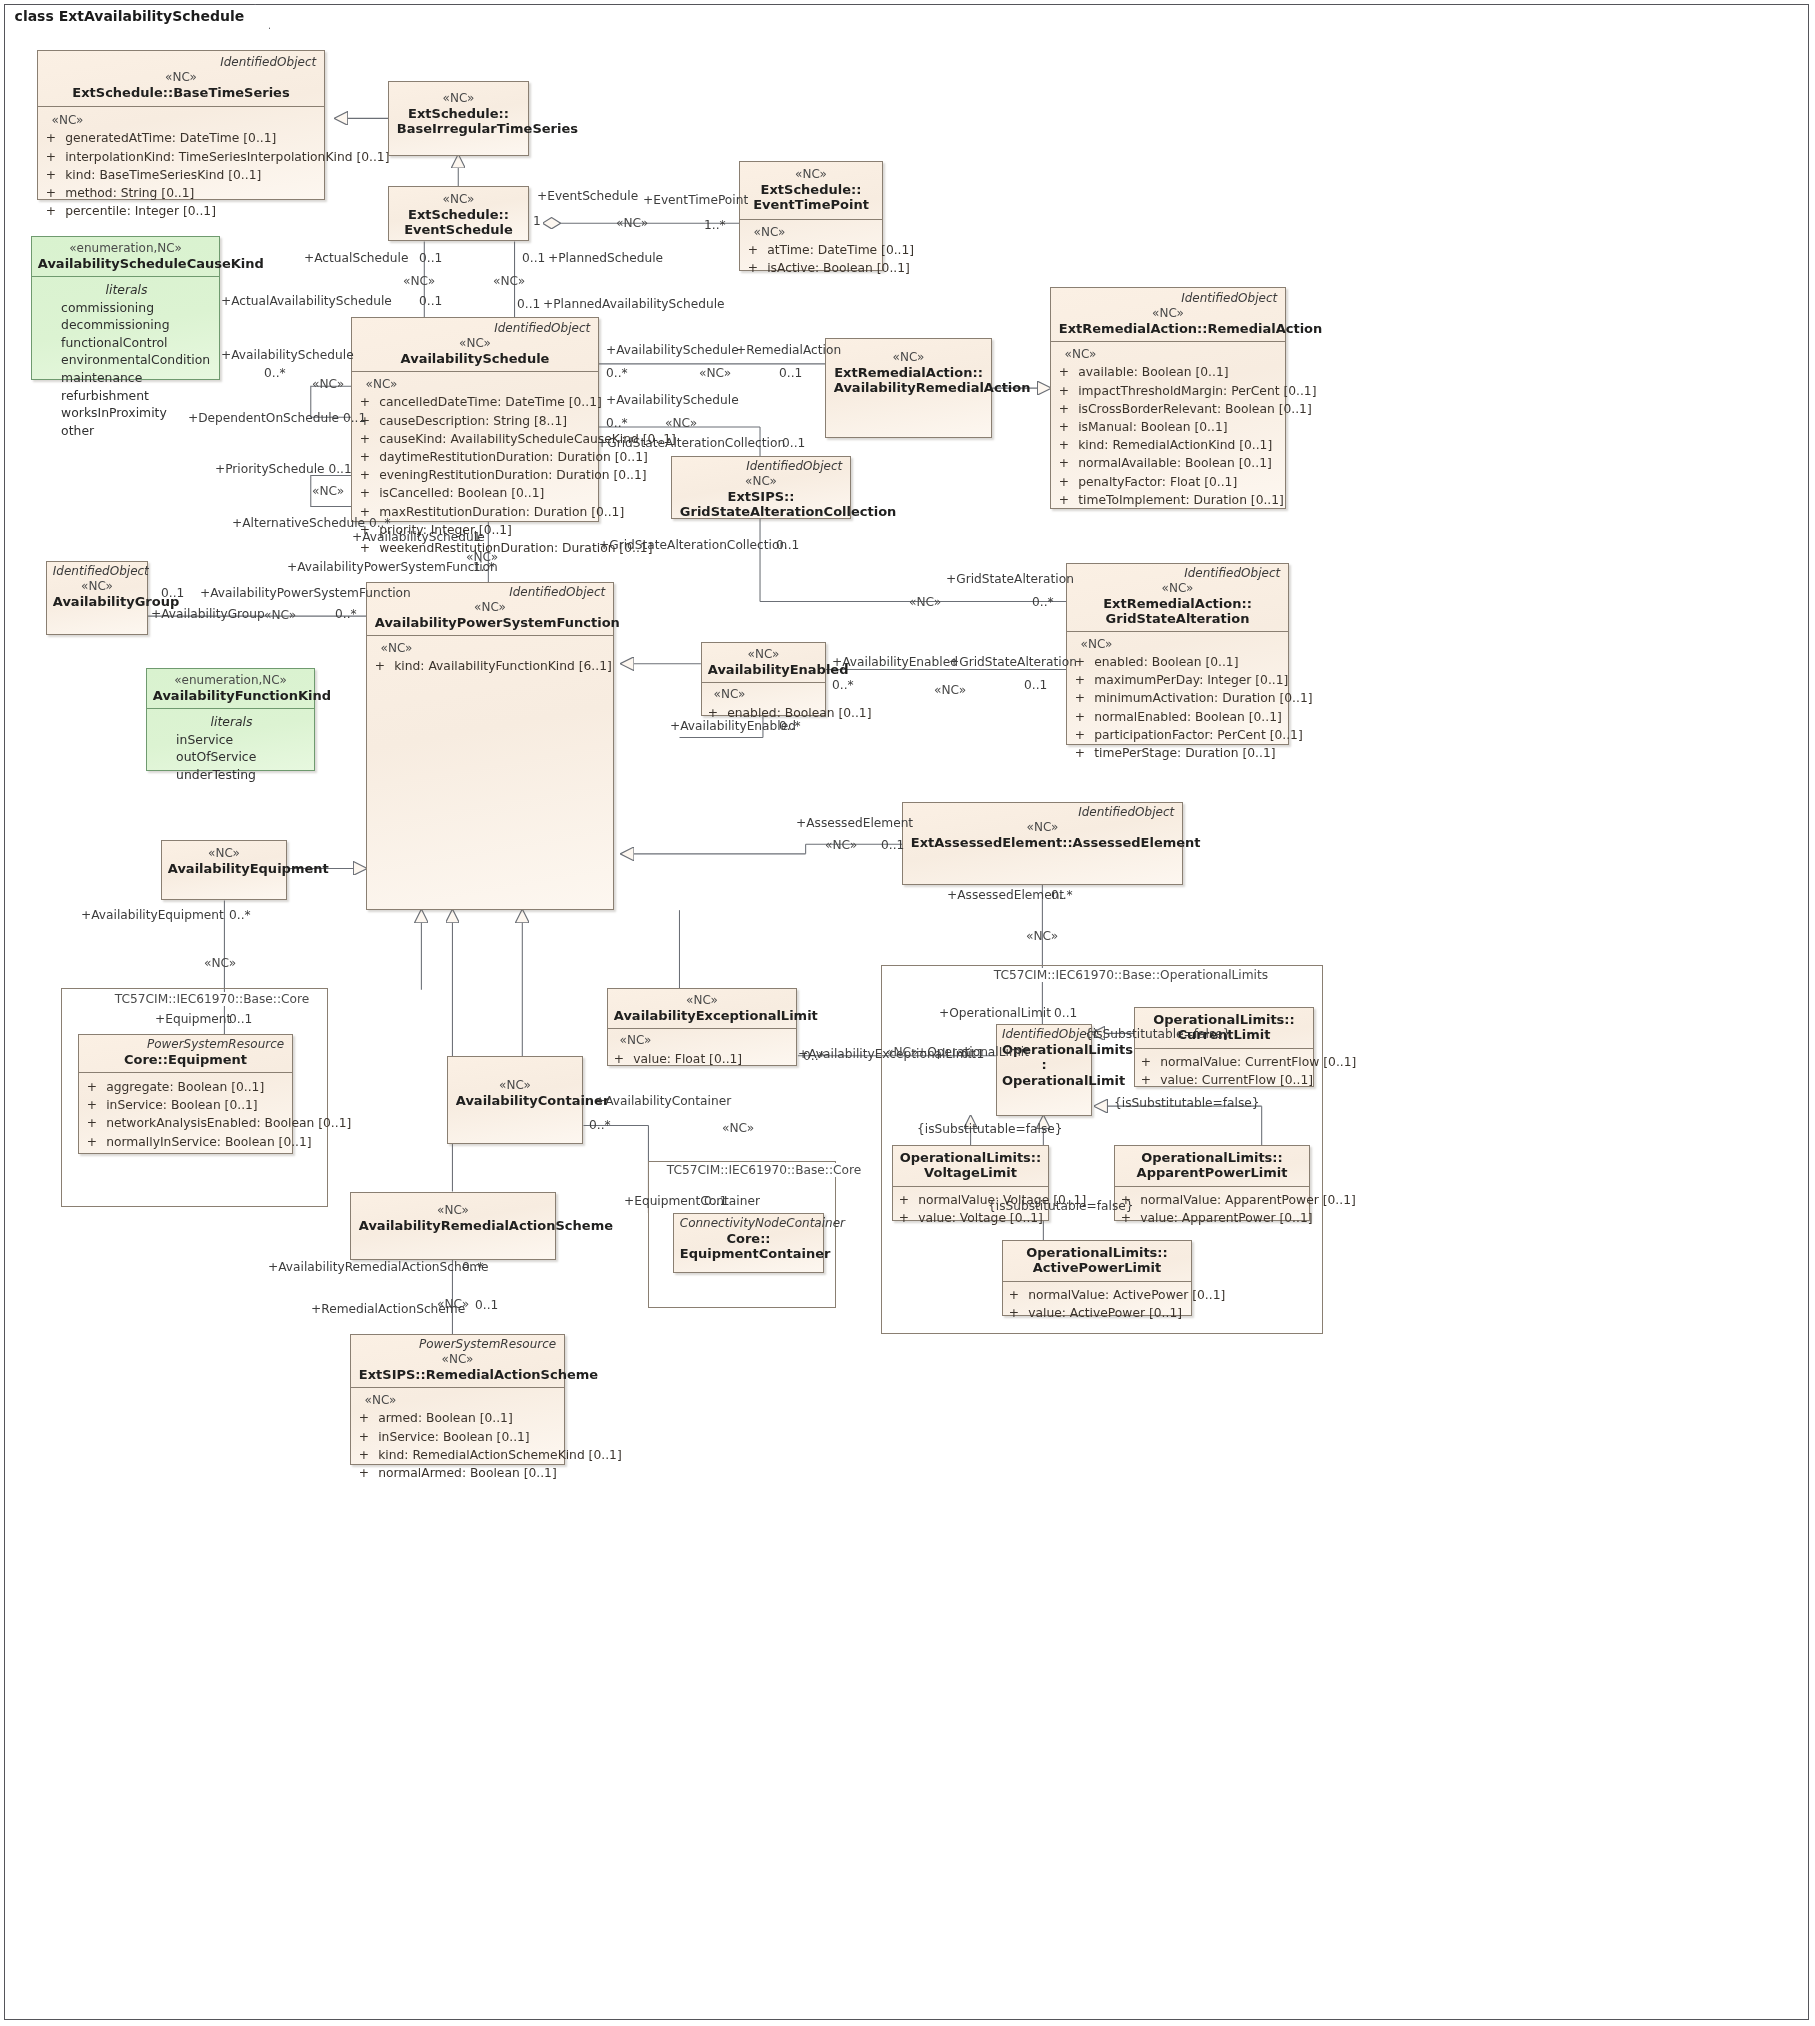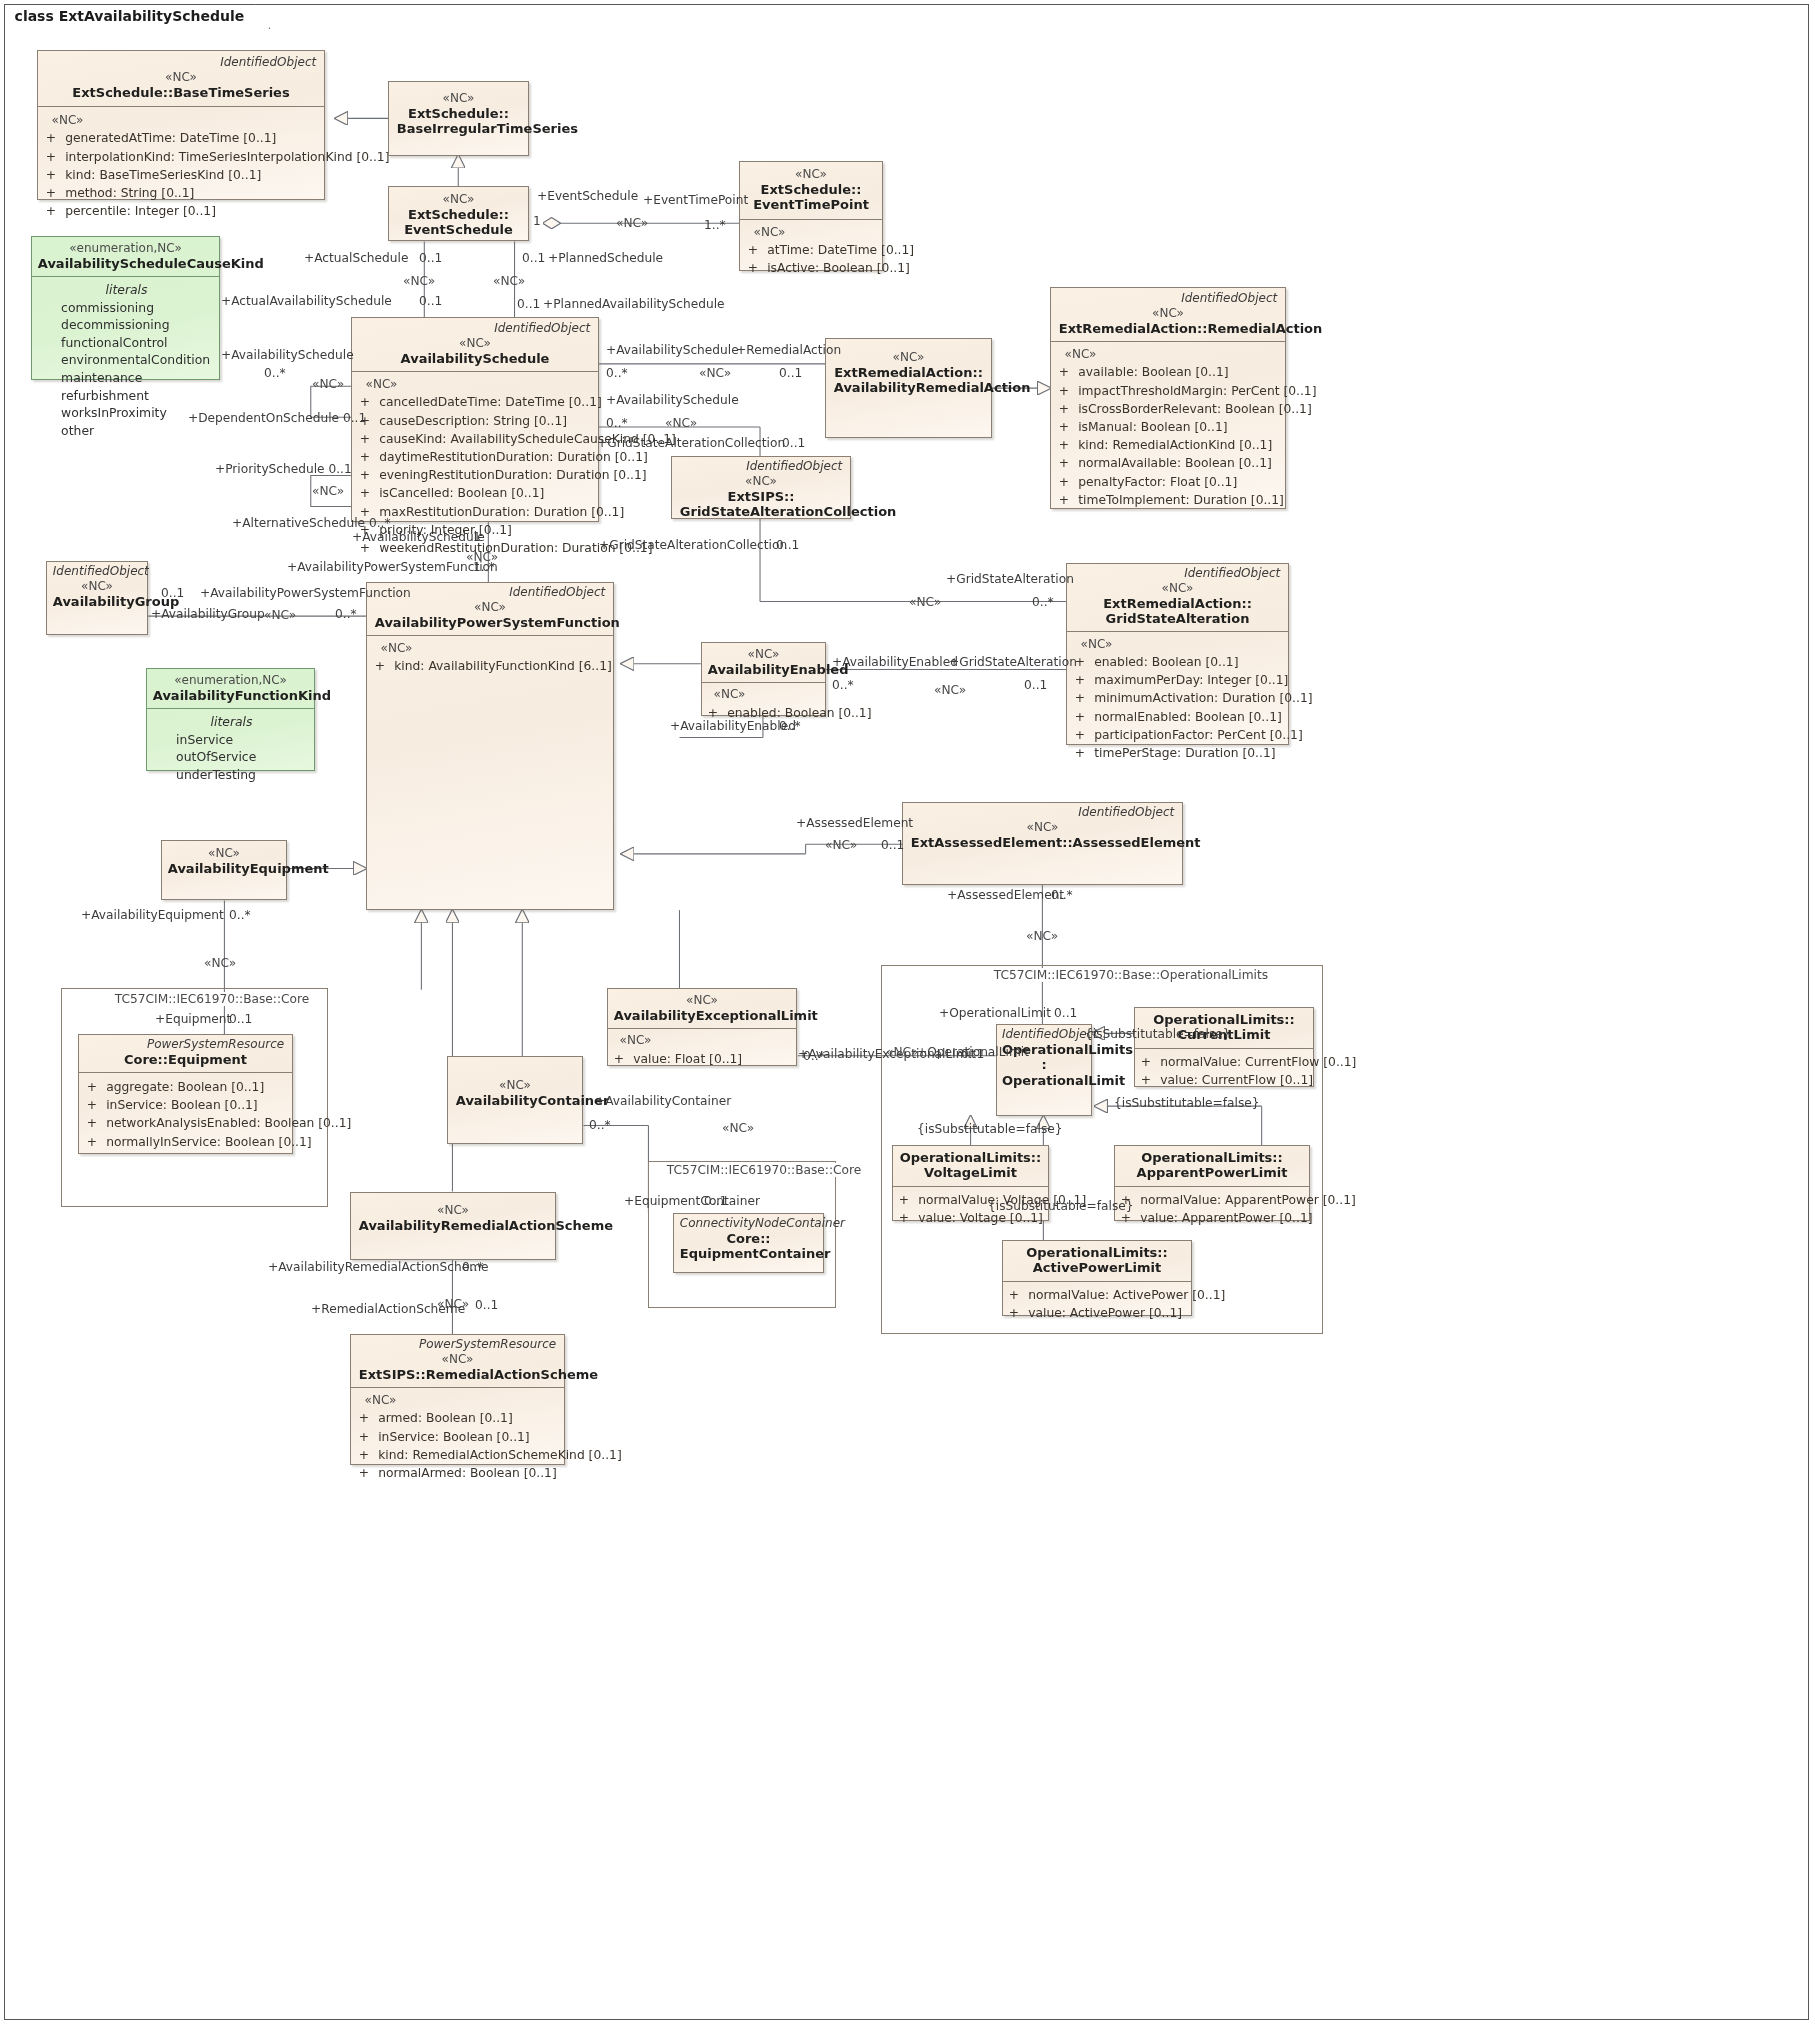--- a/index.html
+++ b/index.html
@@ -212,21 +212,21 @@
   <div class="cls" style="left:351px;top:317px;width:248px;height:205px;">
     <div class="hdr" style="padding:3.9px 7.8px 4.9px 7.8px;">
       <div class="stereo-top">IdentifiedObject</div>
       <div class="stereo">«NC»</div>
       <div class="cname">AvailabilitySchedule</div>
     </div>
     <div class="sep"></div>
     <div class="attrs" style="padding-top:3.9px;">
       <div class="nc">«NC»</div>
       <div class="attr"><span class="pm">+</span><span>cancelledDateTime: DateTime [0..1]</span></div>
-      <div class="attr"><span class="pm">+</span><span>causeDescription: String [0..1]</span></div>
+      <div class="attr"><span class="pm">+</span><span>causeDescription: String [8..1]</span></div>
       <div class="attr"><span class="pm">+</span><span>causeKind: AvailabilityScheduleCauseKind [0..1]</span></div>
       <div class="attr"><span class="pm">+</span><span>daytimeRestitutionDuration: Duration [0..1]</span></div>
       <div class="attr"><span class="pm">+</span><span>eveningRestitutionDuration: Duration [0..1]</span></div>
       <div class="attr"><span class="pm">+</span><span>isCancelled: Boolean [0..1]</span></div>
       <div class="attr"><span class="pm">+</span><span>maxRestitutionDuration: Duration [0..1]</span></div>
       <div class="attr"><span class="pm">+</span><span>priority: Integer [0..1]</span></div>
       <div class="attr"><span class="pm">+</span><span>weekendRestitutionDuration: Duration [0..1]</span></div>
     </div>
   </div>
 

